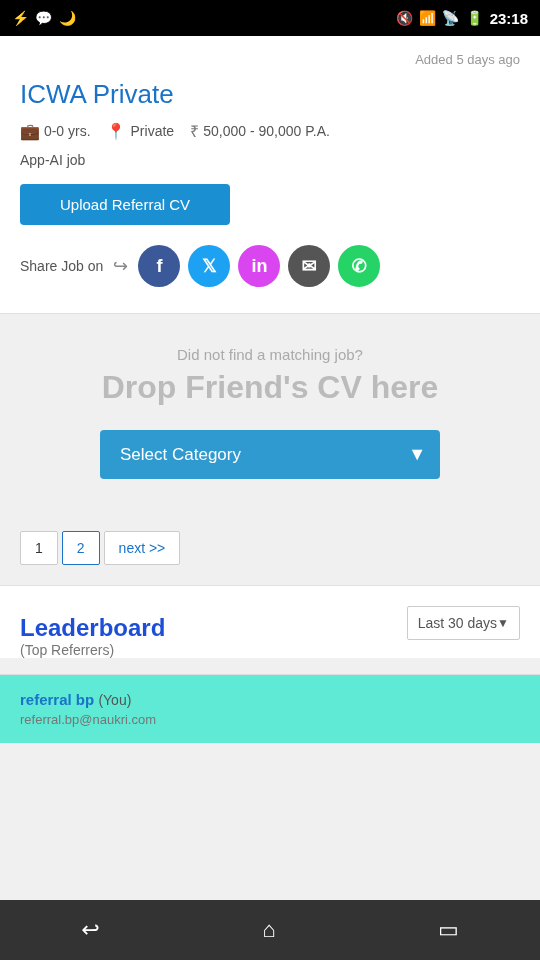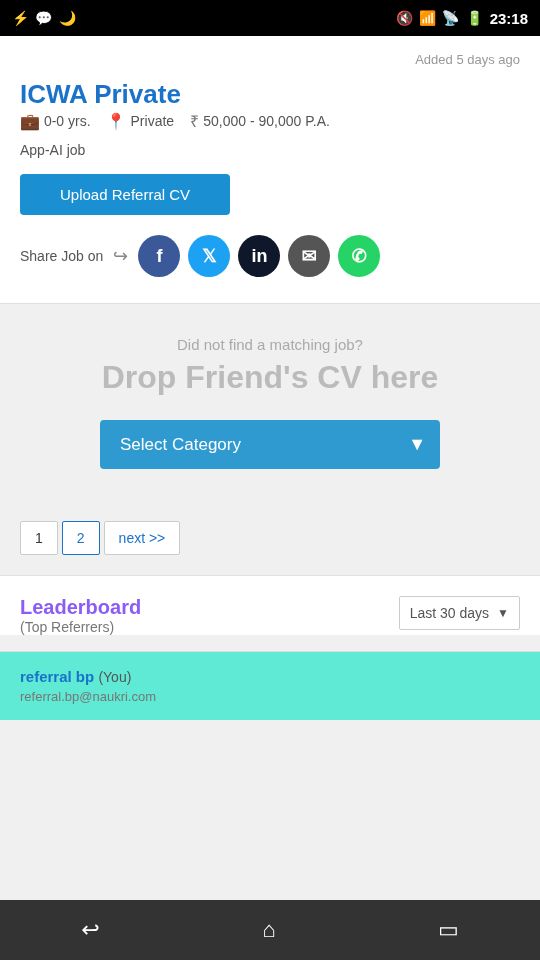--- a/index.html
+++ b/index.html
@@ -52,22 +52,22 @@
     .added-label {
       text-align: right;
       color: #999;
       font-size: 13px;
       margin-bottom: 12px;
     }
 
     .job-title {
       color: #1a73c8;
       font-size: 26px;
-      font-weight: bold;
-      margin-bottom: 0;
+      font-weight: normal;
+      margin-bottom: 10px;
     }
 
     .job-meta {
       display: flex;
       align-items: center;
       gap: 16px;
       font-size: 14px;
       color: #555;
       margin-bottom: 10px;
     }
@@ -127,21 +127,21 @@
       cursor: pointer;
       font-size: 18px;
       font-weight: bold;
       color: #fff;
       display: flex;
       align-items: center;
       justify-content: center;
     }
     .fb { background: #3b5998; }
     .tw { background: #1da1f2; }
-    .li { background: #0f172a; }
+    .li { background: #d946ef; }
     .em { background: #555; }
     .wa { background: #25d366; border: 2px solid #25d366; }
 
     
     .drop-section {
       background: #f0f0f0;
       padding: 32px 20px 32px 20px;
       text-align: center;
     }
     .drop-subtitle {
@@ -208,39 +208,39 @@
       background: #fff;
       padding: 20px 20px 0 20px;
     }
     .leaderboard-header {
       display: flex;
       align-items: flex-start;
       justify-content: space-between;
       margin-bottom: 16px;
     }
     .leaderboard-title {
-      font-size: 20px;
-      font-weight: bold;
-      color: #8b5cf6;
+      font-size: 24px;
+      font-weight: bold;
+      color: #1d4ed8;
+      margin-top: 8px;
     }
     .leaderboard-subtitle {
       font-size: 14px;
       color: #777;
     }
     .time-filter {
       border: 1px solid #ccc;
       background: #fff;
       color: #555;
       font-size: 14px;
       padding: 8px 10px;
       cursor: pointer;
       border-radius: 2px;
       display: flex;
       align-items: center;
-      gap: 8px;
     }
     .time-filter .arrow-down {
       font-size: 12px;
     }
 
     
     .referral-row {
       background: #5eead4;
       padding: 16px 20px;
       border-top: 1px solid #ddd;

